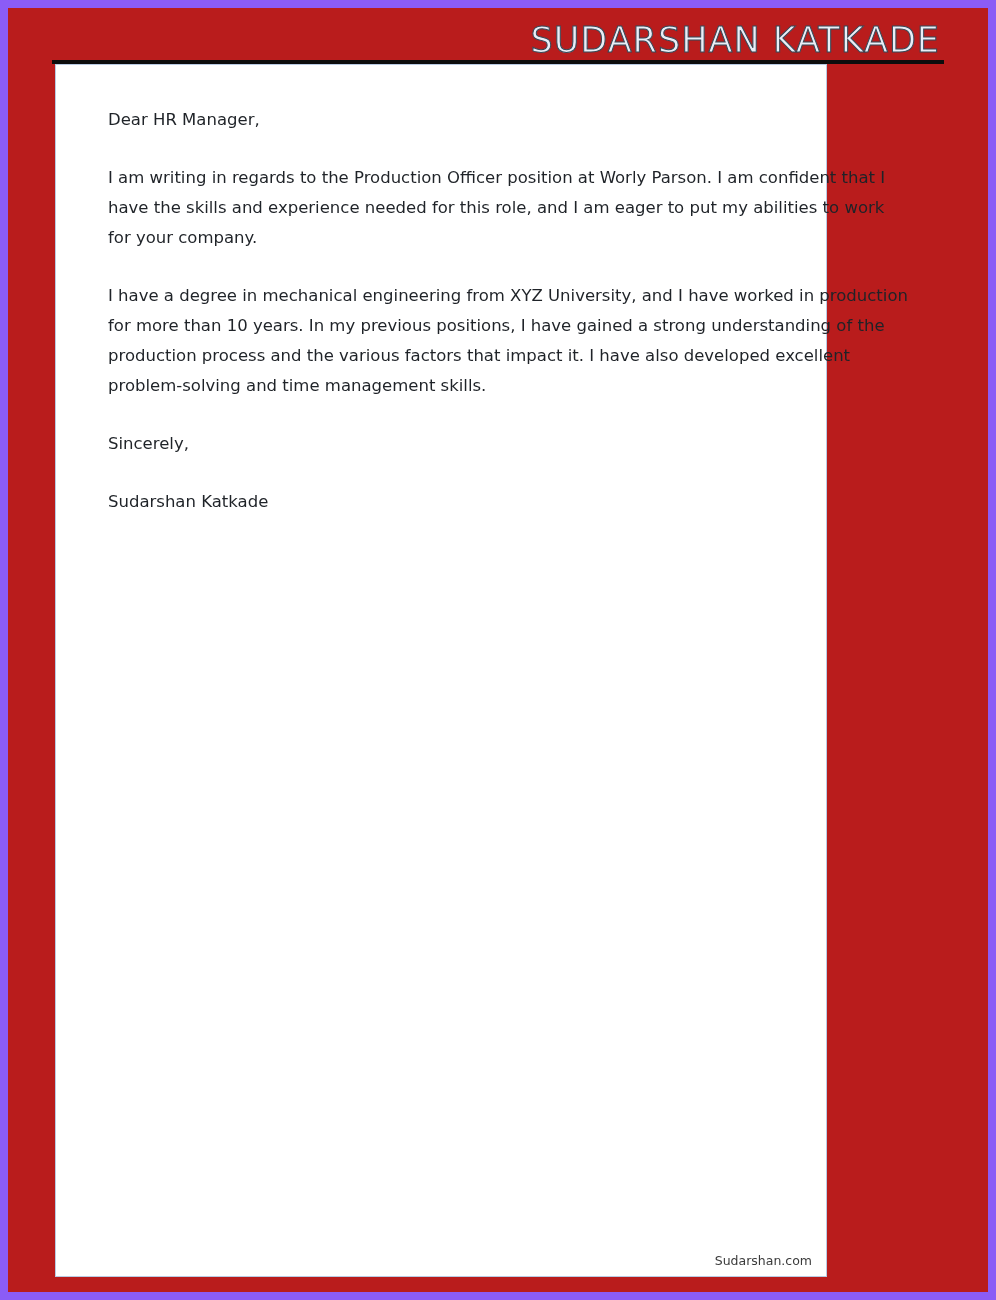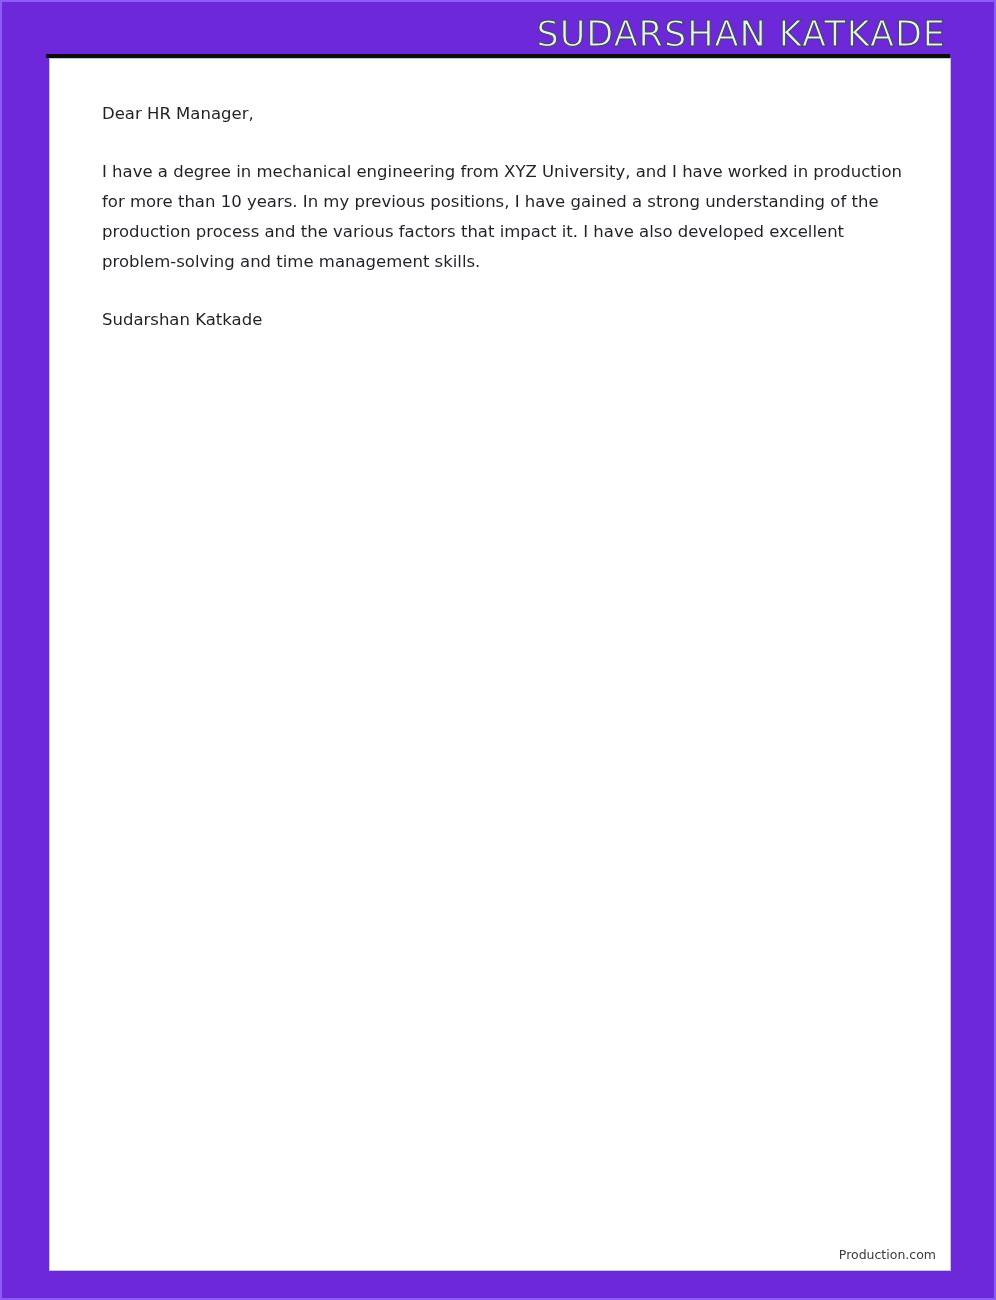--- a/index.html
+++ b/index.html
@@ -11,22 +11,22 @@
     height: 1300px;
     background: #e8f0fe;
     font-family: "DejaVu Sans", sans-serif;
     overflow: hidden;
   }
   .page {
     position: relative;
     width: 996px;
     height: 1300px;
     box-sizing: border-box;
-    background: #6d28d9;
-    border: 2px solid #8b5cf6;
+    background: #b91c1c;
+    border: 8px solid #8b5cf6;
     padding: 0;
   }
   .header {
     position: absolute;
     top: 0;
     left: 0;
     right: 0;
     height: 52px;
     display: flex;
     align-items: flex-end;
@@ -50,21 +50,21 @@
     top: 52px;
     left: 44px;
     right: 44px;
     height: 4px;
     background: #0d0d0d;
   }
   .sheet {
     position: absolute;
     top: 56px;
     left: 47px;
-    width: 902px;
+    width: 772px;
     height: 1213px;
     background: #ffffff;
     border: 1px solid #b9cbe3;
     box-sizing: border-box;
   }
   .body-text {
     position: absolute;
     top: 40px;
     left: 52px;
     width: 800px;
@@ -98,19 +98,21 @@
 <div class="page">
 
   <div class="header">
     <div class="header-name">SUDARSHAN KATKADE</div>
   </div>
   <div class="header-rule"></div>
 
   <div class="sheet">
     <div class="body-text">
       <p>Dear HR Manager,</p>
+      <p>I am writing in regards to the Production Officer position at Worly Parson. I am confident that I have the skills and experience needed for this role, and I am eager to put my abilities to work for your company.</p>
       <p>I have a degree in mechanical engineering from XYZ University, and I have worked in production for more than 10 years. In my previous positions, I have gained a strong understanding of the production process and the various factors that impact it. I have also developed excellent problem-solving and time management skills.</p>
+      <p>Sincerely,</p>
       <p class="sign-name">Sudarshan Katkade</p>
     </div>
-    <div class="footer-credit">Production.com</div>
+    <div class="footer-credit">Sudarshan.com</div>
   </div>
 
 </div>
 
 </body></html>

